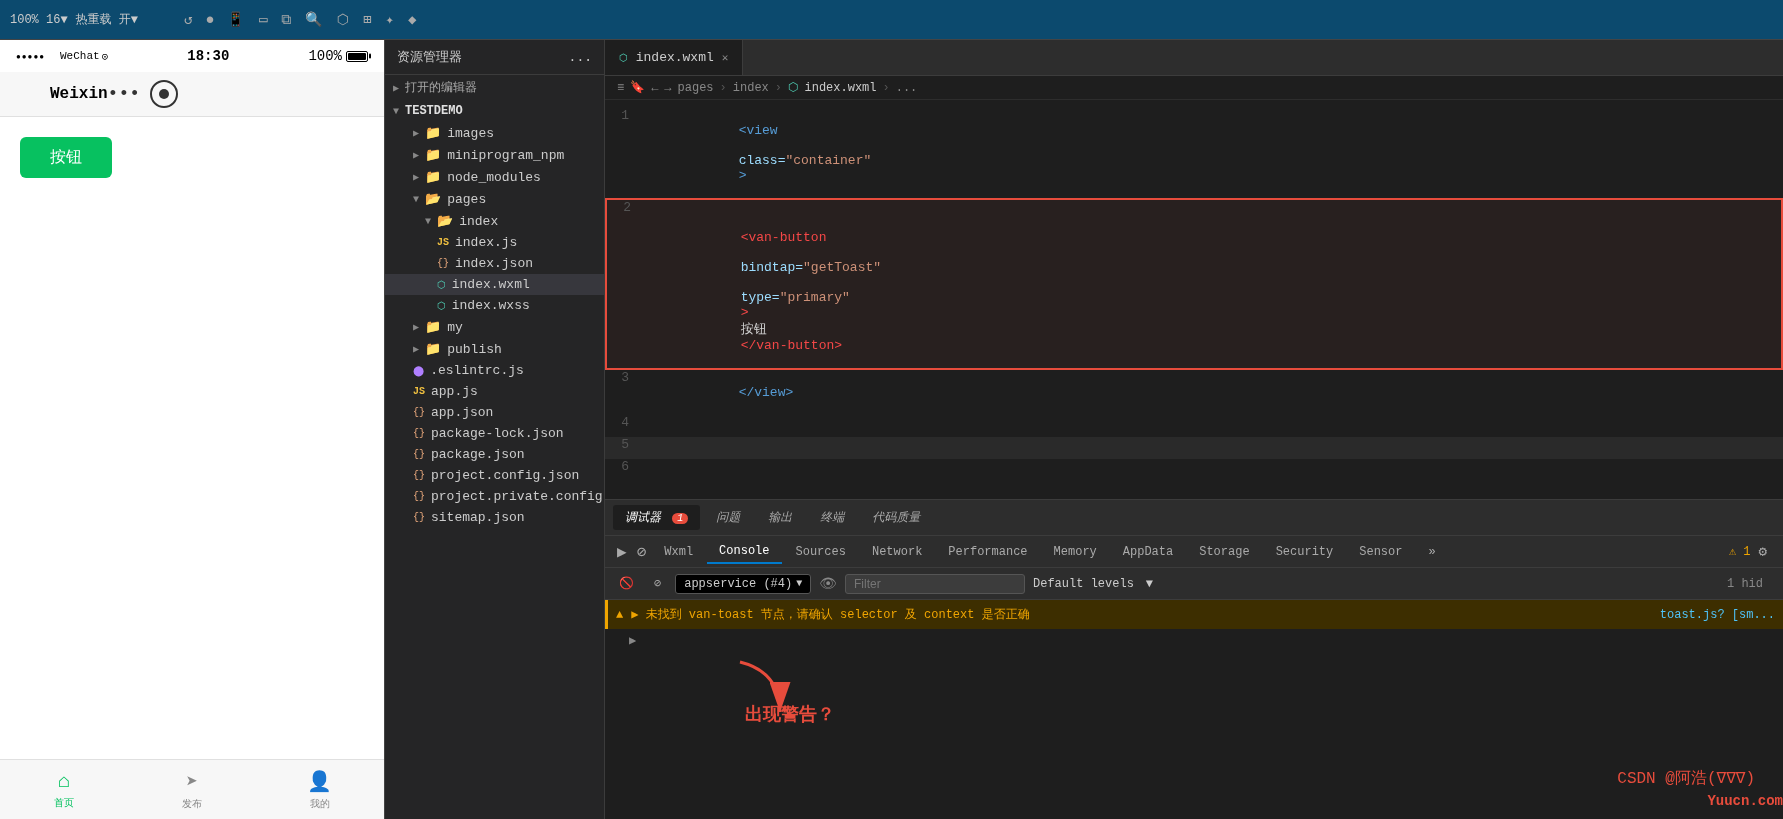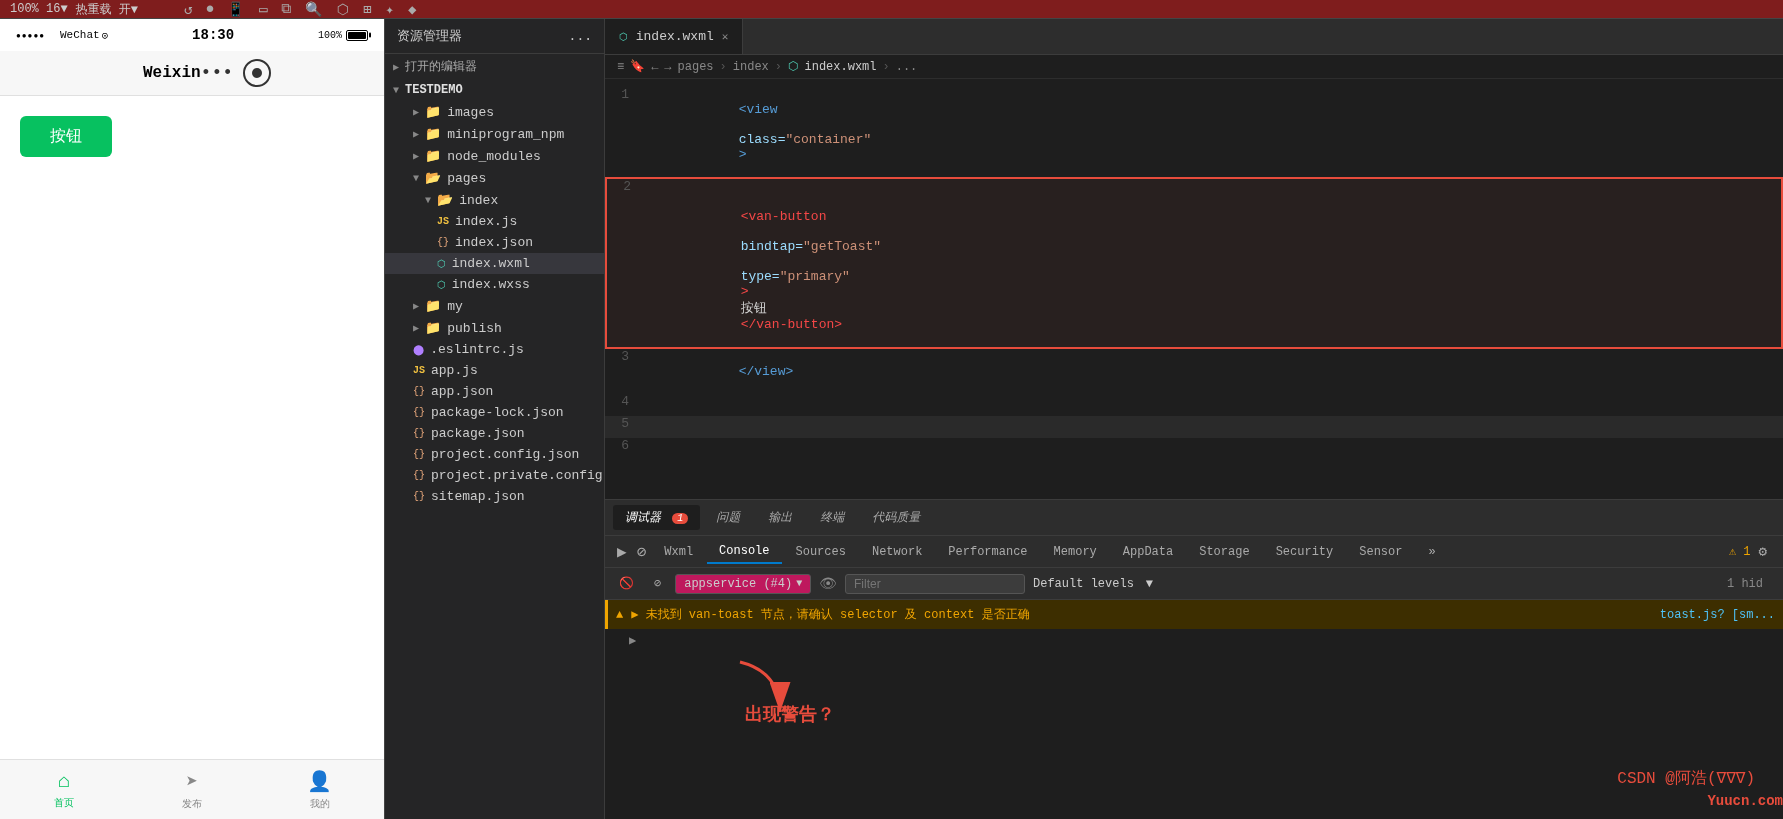--- a/index.html
+++ b/index.html
@@ -8,22 +8,22 @@
       height: 819px;
       background: #1e1e1e;
       font-family: 'Courier New', monospace;
       overflow: hidden;
       display: flex;
       flex-direction: column;
     }
 
     
     .top-toolbar {
-      height: 19px;
-      background: #7f1d1d;
+      height: 40px;
+      background: #0c4a6e;
       display: flex;
       padding: 0 10px;
       gap: 16px;
       border-bottom: 1px solid #444;
       flex-shrink: 0;
     }
     .toolbar-item {
       color: #ccc;
       font-size: 12px;
       display: flex;
@@ -93,22 +93,22 @@
       top: 1px;
       bottom: 1px;
       right: 1px;
       background: #000;
       border-radius: 1px;
     }
     .phone-nav-bar {
       background: #f7f7f7;
       display: flex;
       align-items: center;
-      justify-content: center;
-      padding: 8px 10px;
+      justify-content: flex-start;
+      padding: 8px 20px;
       border-bottom: 1px solid #e0e0e0;
     }
     .phone-nav-icons {
       display: flex;
       gap: 10px;
       align-items: center;
     }
     .phone-ellipsis {
       font-size: 18px;
       color: #333;
@@ -481,21 +481,21 @@
 
   <div class="phone-simulator">
     <div class="phone-status-bar">
       <div style="display:flex;align-items:center;gap:2px;">
         <span style="font-size:8px;letter-spacing:1px;">●●●●●</span>
         <span style="font-size:11px;margin-left:13px;">WeChat</span>
         <span style="font-size:11px;">⊙</span>
       </div>
       <span style="font-size:14px;font-weight:600;">18:30</span>
       <div style="display:flex;align-items:center;gap:4px;">
-        <span style="font-size:10px;">100%</span>
+        <span style="font-size:14px;">100%</span>
         <span class="battery-icon">
             <span class="battery-fill"></span>
           </span>
       </div>
     </div>
     <div class="phone-nav-bar">
       <div style="width:30px;"></div>
       <span style="font-size:16px;font-weight:600;color:#000;">Weixin</span>
       <div class="phone-nav-icons">
         <span class="phone-ellipsis">•••</span>
@@ -785,21 +785,21 @@
         <div style="margin-left:auto;display:flex;align-items:center;gap:8px;padding-right:8px;">
           <span style="color:#f0a500;font-size:12px;">⚠ 1</span>
           <span class="settings-icon">⚙</span>
         </div>
       </div>
 
       <div class="devtools-toolbar">
         <span class="devtools-toolbar-btn">🚫</span>
         <span class="devtools-toolbar-btn">⊘</span>
 
-        <div style="display:flex;align-items:center;gap:4px;background:#be185d;border:1px solid #555;border-radius:3px;padding:2px 8px;">
+        <div style="display:flex;align-items:center;gap:4px;background:#000000;border:1px solid #555;border-radius:3px;padding:2px 8px;">
           <span style="color:#ccc;font-size:12px;">appservice (#4)</span>
           <span style="color:#ccc;font-size:10px;">▼</span>
         </div>
         <span style="color:#888;font-size:14px;">👁</span>
         <input class="filter-input" type="text" placeholder="Filter" style="">
         <div class="levels-select">
           <span>Default levels</span>
           <span>▼</span>
         </div>
         <span class="hid-label">1 hid</span>

